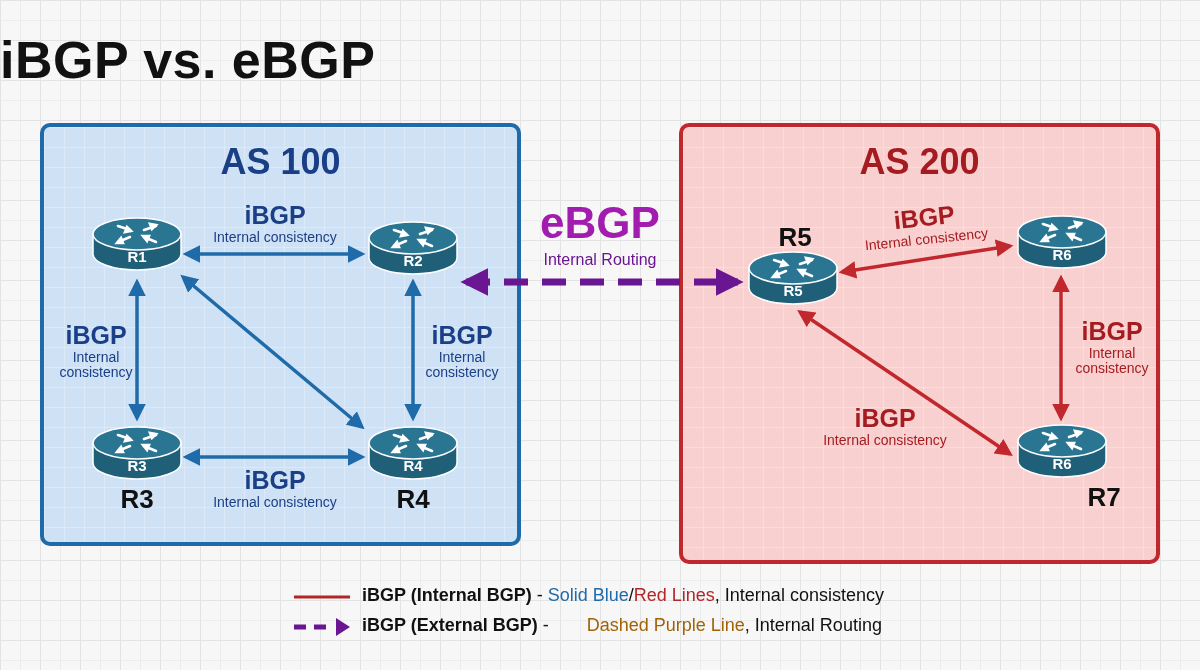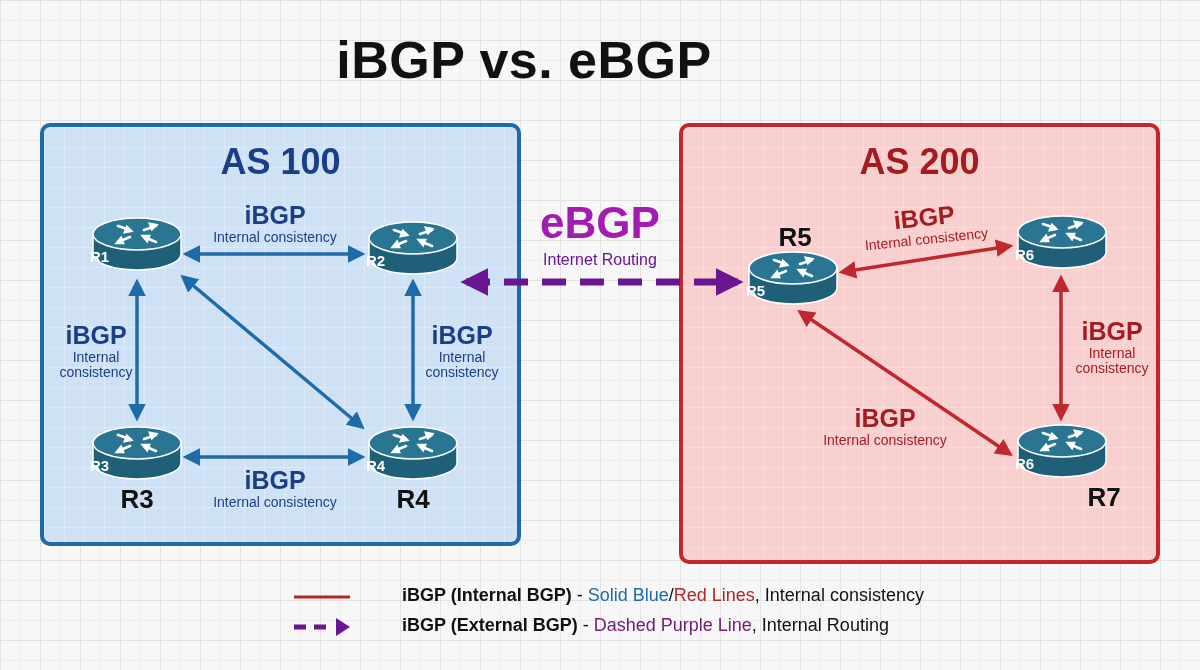--- a/index.html
+++ b/index.html
@@ -9,65 +9,65 @@
     background-image:
       linear-gradient(#e3e3e3 1px, transparent 1px),
       linear-gradient(90deg, #e3e3e3 1px, transparent 1px),
       linear-gradient(#ececec 1px, transparent 1px),
       linear-gradient(90deg, #ececec 1px, transparent 1px);
     background-size: 40px 40px, 40px 40px, 20px 20px, 20px 20px;
     font-family: "Liberation Sans", "DejaVu Sans", sans-serif;
   }
   .abs { position: absolute; }
   .title {
-    left: 0; width: 1048px; top: 30px; text-align: center;
+    left: 0; width: 1048px; top: 30px; 
     font-size: 52px; font-weight: bold; color: #111; letter-spacing: 0.5px;
   }
   .as-box {
     position: absolute; border-radius: 10px; box-sizing: border-box;
     background-image:
       linear-gradient(rgba(255,255,255,0.25) 1px, transparent 1px),
       linear-gradient(90deg, rgba(255,255,255,0.25) 1px, transparent 1px);
     background-size: 20px 20px;
   }
   .as100 { left: 40px; top: 123px; width: 481px; height: 423px; border: 4px solid #1f6aa8; background-color: #cfe2f5; }
   .as200 { left: 679px; top: 123px; width: 481px; height: 441px; border: 4px solid #c0282d; background-color: #f9d0d0; }
   .as-title { position: absolute; left: 0; right: 0; top: 14px; text-align: center; font-size: 36px; font-weight: bold; }
   .as100 .as-title { color: #1a3f86; }
   .as200 .as-title { color: #a51c20; }
 
   svg.links { position: absolute; left: 0; top: 0; width: 1200px; height: 670px; }
 
   .router { position: absolute; width: 94px; height: 58px; }
   .router svg { width: 94px; height: 58px; display: block; }
   .router .rlabel {
-    position: absolute; left: 0; width: 94px; top: 32px; text-align: left;
+    position: absolute; left: 0; width: 94px; top: 32px; text-align: center;
     color: #fff; font-weight: bold; font-size: 15px;
   }
   .node-name { position: absolute; font-weight: bold; font-size: 26px; color: #111; text-align: center; width: 80px; }
 
   .lbl { position: absolute; text-align: center; line-height: 1.1; }
   .lbl .big { font-weight: bold; font-size: 25px; display: block; }
   .lbl .small { font-size: 14px; display: block; }
   .blue .big { color: #1a3f86; }
   .blue .small { color: #1a3f86; }
   .red .big { color: #a51c20; }
   .red .small { color: #a51c20; }
 
   .ebgp-big { position: absolute; left: 520px; width: 160px; top: 198px; text-align: center; font-size: 44px; font-weight: bold; color: #a21caf; }
   .ebgp-small { position: absolute; left: 510px; width: 180px; top: 251px; text-align: center; font-size: 16px; color: #6a1591; }
 
   .legend { position: absolute; left: 290px; font-size: 18px; color: #111; }
   .legend b { font-weight: bold; }
   .legend .blue-t { color: #1f6aa8; }
   .legend .red-t { color: #b2262a; }
-  .legend .purple-t { color: #701a75; }
+  .legend .purple-t { color: #a16207; margin-left: 33px; }
   .legend-row { position: absolute; left: 0; white-space: nowrap; }
   .legend-row .swatch { position: absolute; left: 0; top: 2px; width: 62px; height: 20px; }
-  .legend-row .text { position: absolute; left: 89px; top: 0; padding-left: 23px; }
+  .legend-row .text { position: absolute; left: 72px; top: 0; }
 </style>
 </head>
 <body>
 
 <div class="abs title">iBGP vs. eBGP</div>
 
 <div class="as-box as100">
   <div class="as-title">AS 100</div>
 </div>
 <div class="as-box as200">
@@ -175,21 +175,21 @@
   <span class="big">iBGP</span>
   <span class="small">Internal</span>
   <span class="small">consistency</span>
 </div>
 <div class="lbl red" style="left:810px; width:150px; top:405px;">
   <span class="big">iBGP</span>
   <span class="small">Internal consistency</span>
 </div>
 
 <div class="ebgp-big">eBGP</div>
-<div class="ebgp-small">Internet Routing</div>
+<div class="ebgp-small">Internal Routing</div>
 
 <div class="legend" style="top:585px;">
   <div class="legend-row" style="top:0;">
     <svg class="swatch" viewBox="0 0 62 20">
       <line x1="4" y1="10" x2="60" y2="10" stroke="#b2262a" stroke-width="3"></line>
     </svg>
     <span class="text">
       <b>iBGP (Internal BGP)</b><span> - </span><span class="blue-t">Solid Blue</span><span>/</span><span class="red-t">Red Lines</span><span>, Internal consistency</span>
     </span>
   </div>

